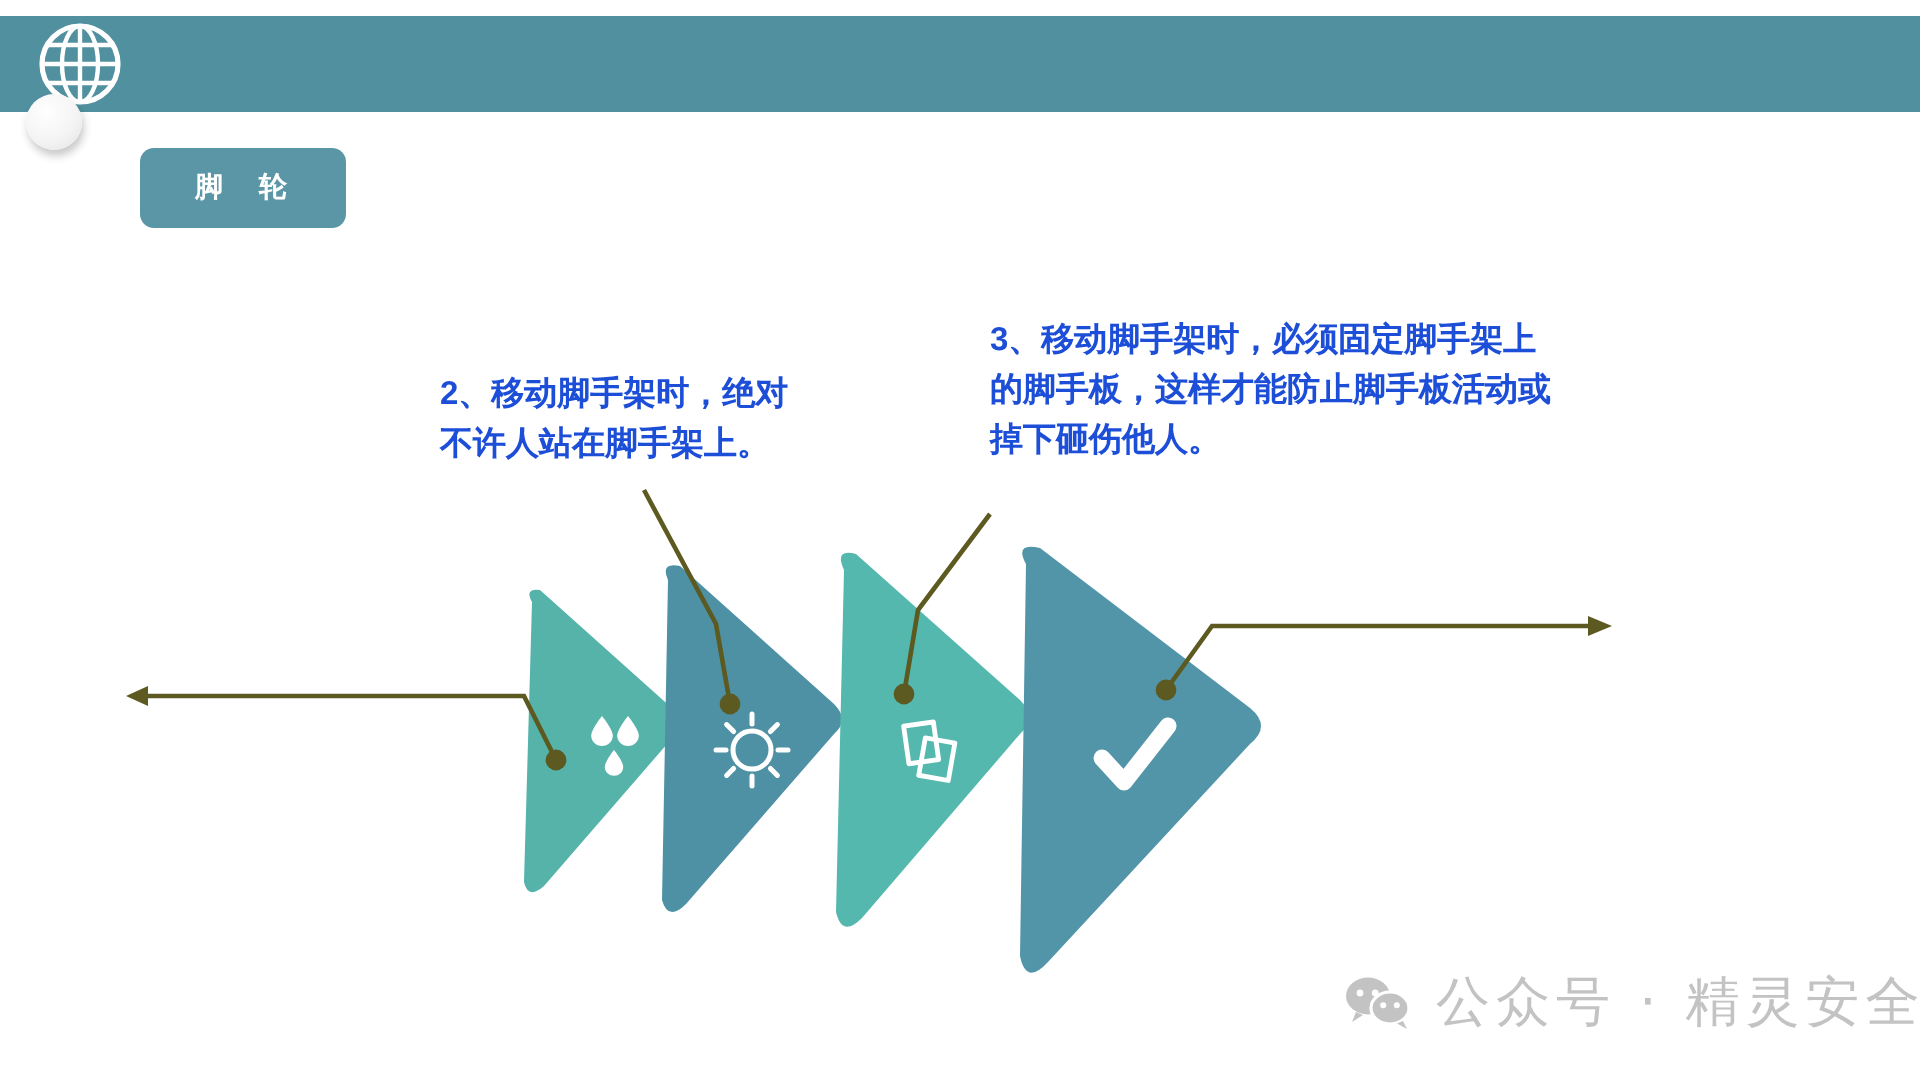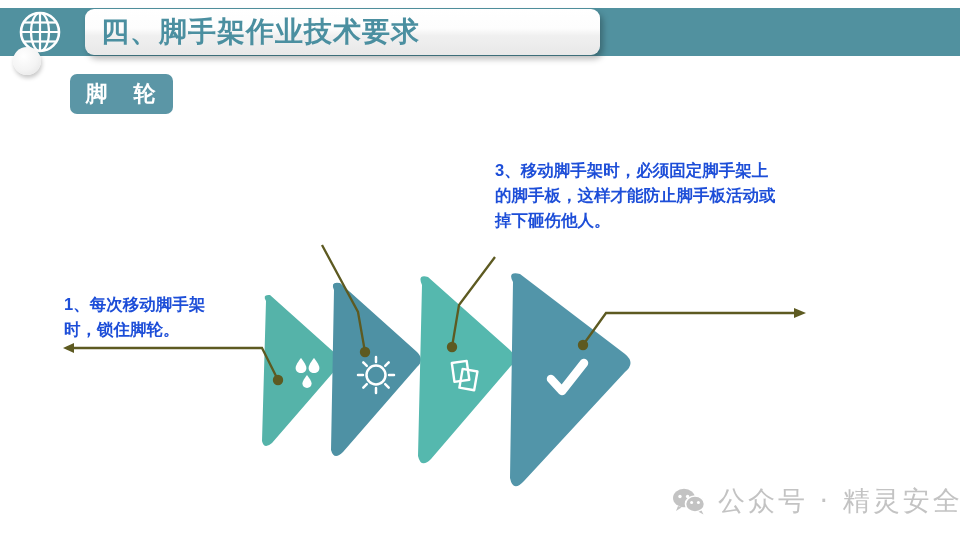--- a/index.html
+++ b/index.html
@@ -78,21 +78,21 @@
     top: 74px;
     width: 103px;
     height: 40px;
     border-radius: 7px;
     background: #5b96a6;
     display: flex;
     align-items: center;
     justify-content: center;
   }
   .sub-pill-text {
-    font-size: 22px;
+    font-size: 14px;
     font-weight: bold;
     color: #ffffff;
     letter-spacing: 2px;
     white-space: nowrap;
     font-family: Liberation Serif, serif;
   }
 
   
   .callout {
     position: absolute;
@@ -144,23 +144,20 @@
     <circle cx="22" cy="22" r="19" fill="none" stroke="#ffffff" stroke-width="2.6"></circle>
     <ellipse cx="22" cy="22" rx="9" ry="19" fill="none" stroke="#ffffff" stroke-width="2.2"></ellipse>
     <line x1="3" y1="22" x2="41" y2="22" stroke="#ffffff" stroke-width="2.2"></line>
     <line x1="6.2" y1="12.5" x2="37.8" y2="12.5" stroke="#ffffff" stroke-width="2.2"></line>
     <line x1="6.2" y1="31.5" x2="37.8" y2="31.5" stroke="#ffffff" stroke-width="2.2"></line>
     <line x1="22" y1="3" x2="22" y2="41" stroke="#ffffff" stroke-width="2.2"></line>
   </svg>
 
   <div class="globe-dot"></div>
 
-  <div class="title-pill">
-    <div class="title-text">四、脚手架作业技术要求</div>
-  </div>
 
   <div class="sub-pill">
     <span class="sub-pill-text">脚　轮</span>
   </div>
 
   <svg class="layer" viewBox="0 0 960 540">
 
     <g>
       <path d="M266,301 Q262,294 270,295 L337,355 Q344,361 337,368 L272,443 Q264,450 262,441 Z" fill="#55b3a9"></path>
 
@@ -219,22 +216,22 @@
     </g>
 
     <g>
       <path d="M583,345 L606,313 L800,313" fill="none" stroke="#5d5a21" stroke-width="2.3"></path>
       <path d="M806,313 L794,308 L794,318 Z" fill="#5d5a21"></path>
       <circle cx="583" cy="345" r="5.2" fill="#5d5a21"></circle>
     </g>
 
   </svg>
 
-  <div class="callout" id="callout-1">1、每次移动脚手架
-时，锁住脚轮。</div>
+  <div class="callout" id="callout-2">2、移动脚手架时，绝对
+不许人站在脚手架上。</div>
   <div class="callout" id="callout-3">3、移动脚手架时，必须固定脚手架上
 的脚手板，这样才能防止脚手板活动或
 掉下砸伤他人。</div>
 
   <div class="watermark">
     <svg width="34" height="28" viewBox="0 0 34 28">
       <ellipse cx="12" cy="11" rx="11" ry="9.2" fill="#c3c3c3"></ellipse>
       <path d="M6,19 L4,24 L9.5,20.5 Z" fill="#c3c3c3"></path>
       <circle cx="8" cy="9.5" r="1.7" fill="#ffffff"></circle>
       <circle cx="15.6" cy="9.5" r="1.7" fill="#ffffff"></circle>

